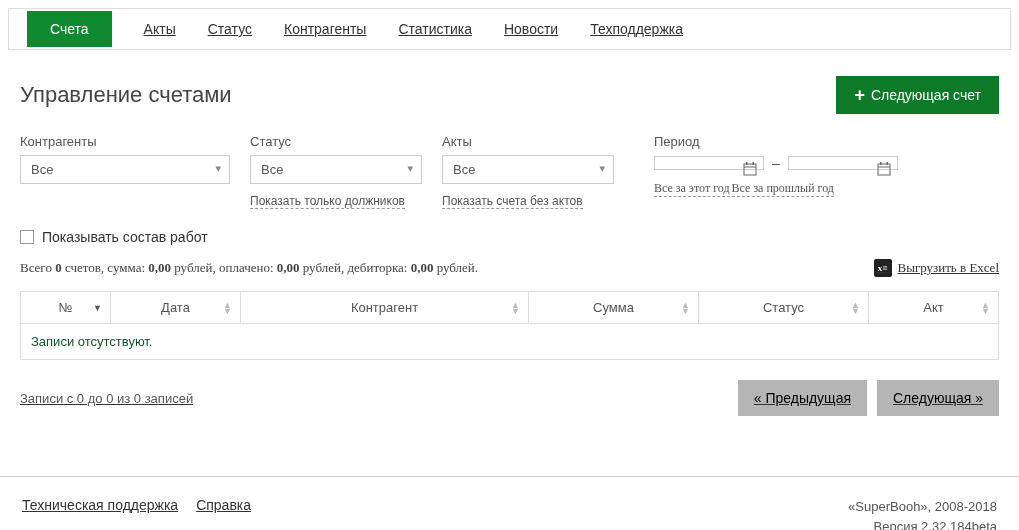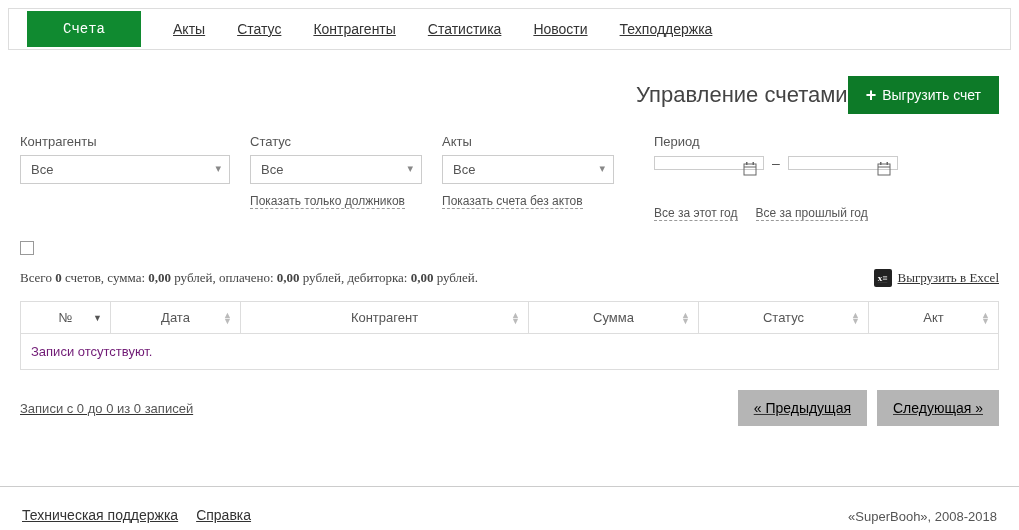--- a/index.html
+++ b/index.html
@@ -1,45 +1,45 @@
 <!DOCTYPE html>
 <html><head>
 <meta charset="utf-8">
 <style>
 * { box-sizing: border-box; margin: 0; padding: 0; }
 body { font-family: Arial, sans-serif; font-size: 14px; color: #333; background: #fff; width: 1019px; }
 .nav { border: 1px solid #ddd; padding: 12px 18px; display: flex; gap: 32px; align-items: center; margin: 8px; }
 .nav-item { text-decoration: underline; color: #333; cursor: pointer; }
-.nav-item.active { background: #108a30; color: #fff; text-decoration: none; padding: 10px 36px; margin: -10px 0; font-family: Liberation Mono, monospace; }
+.nav-item.active { background: #108a30; color: #fff; text-decoration: none; padding: 10px 23px; margin: -10px 0; }
 .content { padding: 18px 20px 0; }
-.header-row { display: flex; justify-content: flex-end; align-items: center; margin-bottom: 20px; }
+.header-row { display: flex; justify-content: space-between; align-items: center; margin-bottom: 20px; }
 .page-title { font-size: 22px; font-weight: normal; color: #444; }
 .btn-primary { background: #0d7a28; color: #fff; border: none; padding: 10px 18px; font-size: 14px; cursor: pointer; display: flex; align-items: center; gap: 6px; }
 .btn-primary .plus { font-size: 18px; font-weight: bold; line-height: 1; }
 .filters { display: flex; gap: 20px; margin-bottom: 20px; }
 .filter-col { display: flex; flex-direction: column; gap: 6px; }
 .filter-label { color: #555; font-size: 13px; }
 .select { border: 1px solid #ccc; padding: 6px 28px 6px 10px; font-size: 13px; color: #555; background: #fff; position: relative; min-width: 172px; text-align: left; cursor: pointer; }
 .select::after { content: "▾"; position: absolute; right: 8px; top: 6px; color: #888; font-size: 11px; }
 .sublink { font-size: 12px; color: #555; border-bottom: 1px dashed #999; cursor: pointer; align-self: flex-start; margin-top: 4px; text-align: right; }
 .period-row { display: flex; align-items: center; gap: 8px; }
 .date-input { border: 1px solid #ccc; padding: 6px 8px; width: 110px; position: relative; background: #fff; }
 .date-input .cal { position: absolute; right: 6px; top: 5px; color: #666; }
-.period-links { display: flex; gap: 18px; margin-top: 25px; }
+.period-links { display: flex; gap: 2px; margin-top: 0; font-family: Liberation Serif, serif; }
 .checkbox-row { display: flex; align-items: center; gap: 8px; margin-bottom: 14px; }
 .checkbox { width: 14px; height: 14px; border: 1px solid #999; background: #fff; cursor: pointer; }
 .summary-row { display: flex; justify-content: space-between; align-items: center; margin-bottom: 14px; font-size: 13px; color: #444; font-family: Liberation Serif, serif; }
 .summary-row b { font-weight: bold; }
 .excel-link { display: flex; align-items: center; gap: 6px; text-decoration: underline; cursor: pointer; color: #333; }
 .excel-ico { width: 18px; height: 18px; background: #222; color: #fff; font-size: 9px; font-weight: bold; display: flex; align-items: center; justify-content: center; border-radius: 2px; }
 table { width: 100%; border-collapse: collapse; }
 th { border: 1px solid #ddd; padding: 8px 10px; font-weight: normal; color: #555; font-size: 13px; background: #fff; position: relative; }
 th .sort { position: absolute; right: 8px; top: 50%; transform: translateY(-50%); color: #bbb; font-size: 9px; line-height: 0.7; }
 th .sort.d { color: #555; }
-td { border: 1px solid #ddd; padding: 10px; font-size: 13px; color: #701a75; }
+td { border: 1px solid #ddd; padding: 10px; font-size: 13px; color: #14532d; }
 .pager-row { display: flex; justify-content: space-between; align-items: center; margin-top: 20px; padding-bottom: 30px; text-decoration: underline; }
 .pager-info { color: #555; font-size: 13px; }
 .pager-btns { display: flex; gap: 10px; }
 .pager-btn { background: #b5b5b5; color: #000000; border: none; padding: 10px 16px; font-size: 14px; cursor: pointer; }
 .footer { border-top: 1px solid #ccc; padding: 20px 22px 14px; display: flex; justify-content: space-between; margin-top: 30px; }
 .footer-left { display: flex; gap: 18px; }
 .footer-link { text-decoration: underline; color: #333; cursor: pointer; }
 .footer-right { text-align: right; color: #555; font-size: 13px; line-height: 1.5; }
 .dash { color: #555; }
 </style>
@@ -54,21 +54,21 @@
   <span class="nav-item">Статистика</span>
   <span class="nav-item">Новости</span>
   <span class="nav-item">Техподдержка</span>
 </div>
 
 <div class="content">
   <div class="header-row">
     <h1 class="page-title">Управление счетами</h1>
     <button class="btn-primary">
       <span class="plus">+</span>
-      <span>Выгрузить счет</span>
+      <span>Следующая счет</span>
     </button>
   </div>
 
   <div class="filters">
     <div class="filter-col">
       <span class="filter-label">Контрагенты</span>
       <button class="select" style="min-width:210px">Все</button>
     </div>
     <div class="filter-col">
       <span class="filter-label">Статус</span>
@@ -107,20 +107,21 @@
       </div>
       <div class="period-links">
         <span class="sublink">Все за этот год</span>
         <span class="sublink">Все за прошлый год</span>
       </div>
     </div>
   </div>
 
   <div class="checkbox-row">
     <div class="checkbox"></div>
+    <span>Показывать состав работ</span>
   </div>
 
   <div class="summary-row">
     <div>
       <span>Всего </span><b>0</b><span> счетов, сумма: </span><b>0,00</b><span> рублей, оплачено: </span><b>0,00</b><span> рублей, дебиторка: </span><b>0,00</b><span> рублей.</span>
     </div>
     <div class="excel-link">
       <span class="excel-ico">x≡</span>
       <span>Выгрузить в Excel</span>
     </div>

